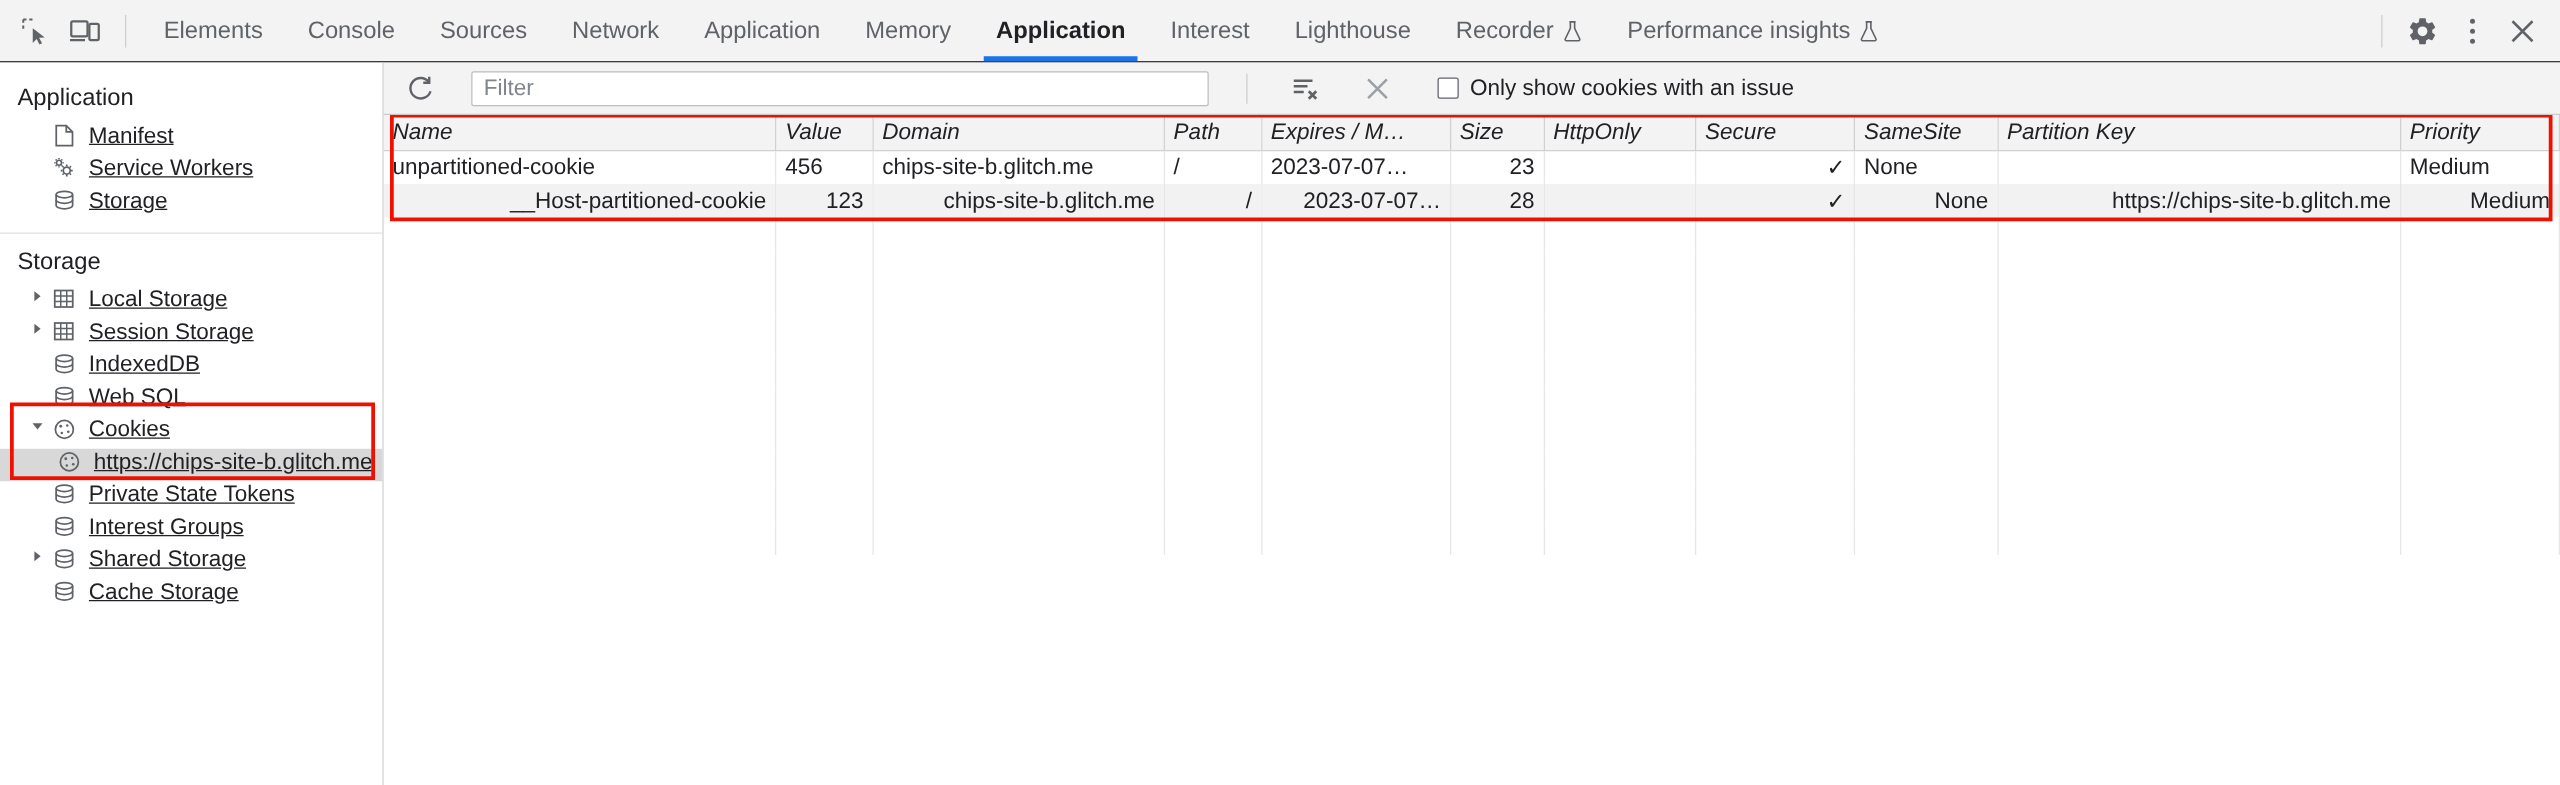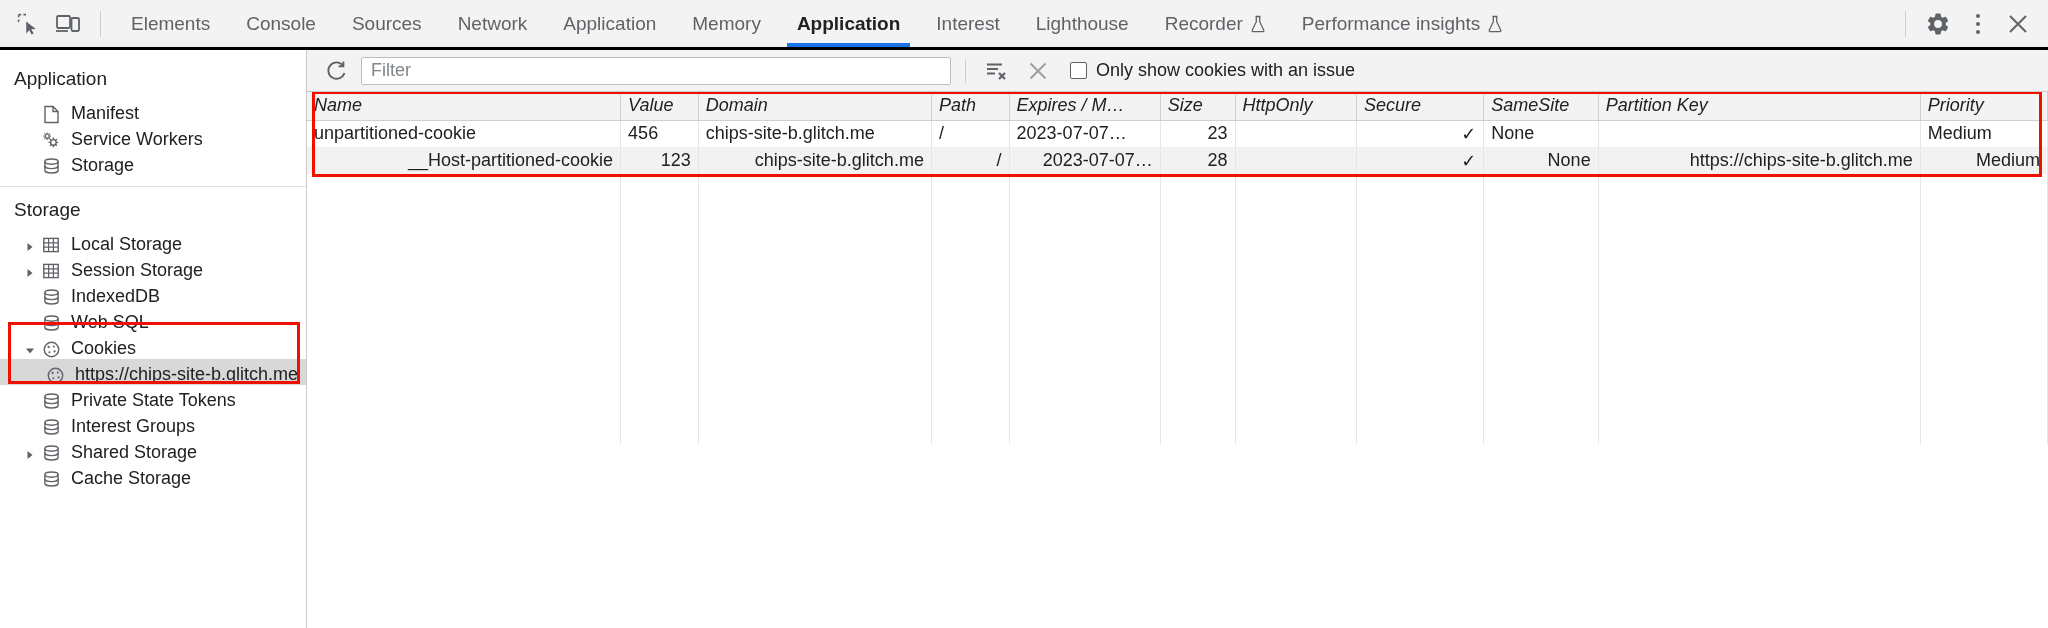--- a/index.html
+++ b/index.html
@@ -14,21 +14,21 @@
   .devtools {
     width: 2048px; height: 628px;
     display: flex; flex-direction: column;
     background: #ffffff;
   }
 
   
   .top-toolbar {
     height: 50px; min-height: 50px;
     background: #f3f3f3;
-    border-bottom: 3px solid #000000;
+    border-bottom: 1px solid #000000;
     display: flex; align-items: center;
     padding: 0 10px 0 8px;
     position: relative;
   }
   .tb-icon-btn {
     width: 40px; height: 40px;
     display: flex; align-items: center; justify-content: center;
     color: #5f6368; flex: 0 0 auto;
   }
   .tb-sep {
@@ -67,24 +67,25 @@
     position: relative;
     padding-top: 6px;
   }
   .side-section { padding: 4px 0 8px 0; }
   .side-divider { height: 1px; background: #e0e0e0; margin: 2px 0 0 0; }
   .side-header {
     font-size: 19px; color: #202124;
     padding: 8px 0 8px 14px;
   }
   .tree-row {
-    display: flex; align-items: flex-end;
+    display: flex; align-items: flex-start;
     height: 26px; font-size: 18px; color: #202124;
     padding-left: 22px; white-space: nowrap;
     position: relative;
+    text-decoration: underline;
   }
   .tree-row.lvl2 { padding-left: 44px; }
   .tree-row.selected { background: #d8d8d8; }
   .twisty {
     width: 16px; min-width: 16px; height: 16px;
     display: flex; align-items: center; justify-content: center;
     margin-right: 2px;
   }
   .twisty.empty { visibility: hidden; }
   .twisty svg { display: block; }
@@ -106,21 +107,21 @@
 
   
   .main { flex: 1 1 auto; display: flex; flex-direction: column; min-width: 0; position: relative; }
 
   .filter-bar {
     height: 42px; min-height: 42px;
     background: #f3f3f3;
     border-bottom: 1px solid #cacaca;
     display: flex; align-items: center;
     padding: 0 8px 0 14px;
-    gap: 10px;
+    gap: 26px;
   }
   .refresh-btn {
     width: 30px; height: 30px;
     display: flex; align-items: center; justify-content: center;
     color: #5f6368;
   }
   .filter-input {
     width: 590px; height: 28px;
     background: #ffffff;
     border: 1px solid #bdbdbd;

